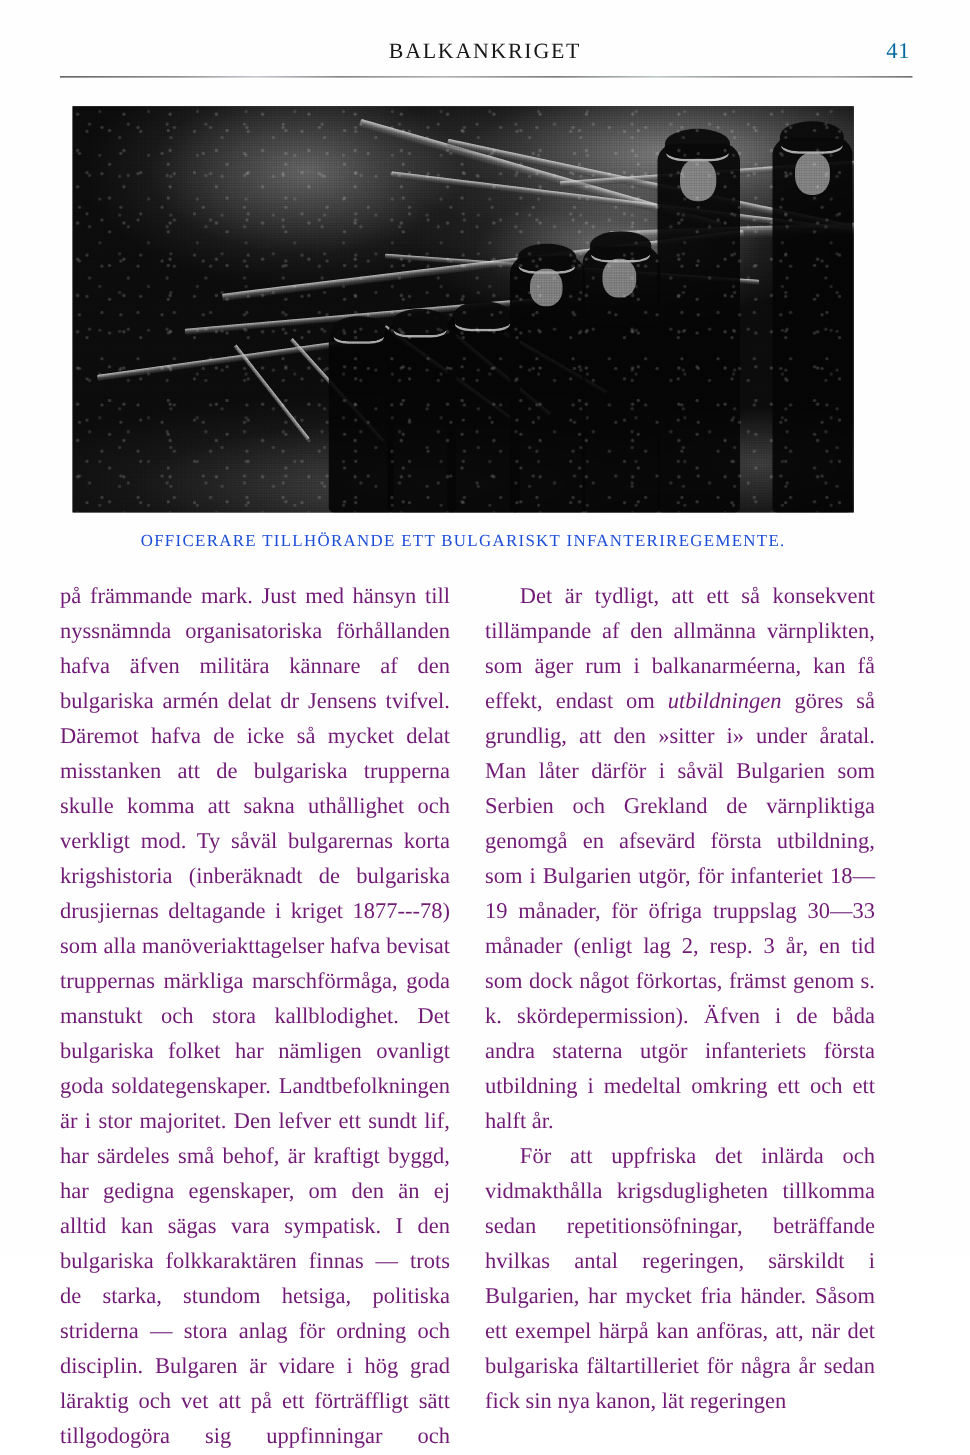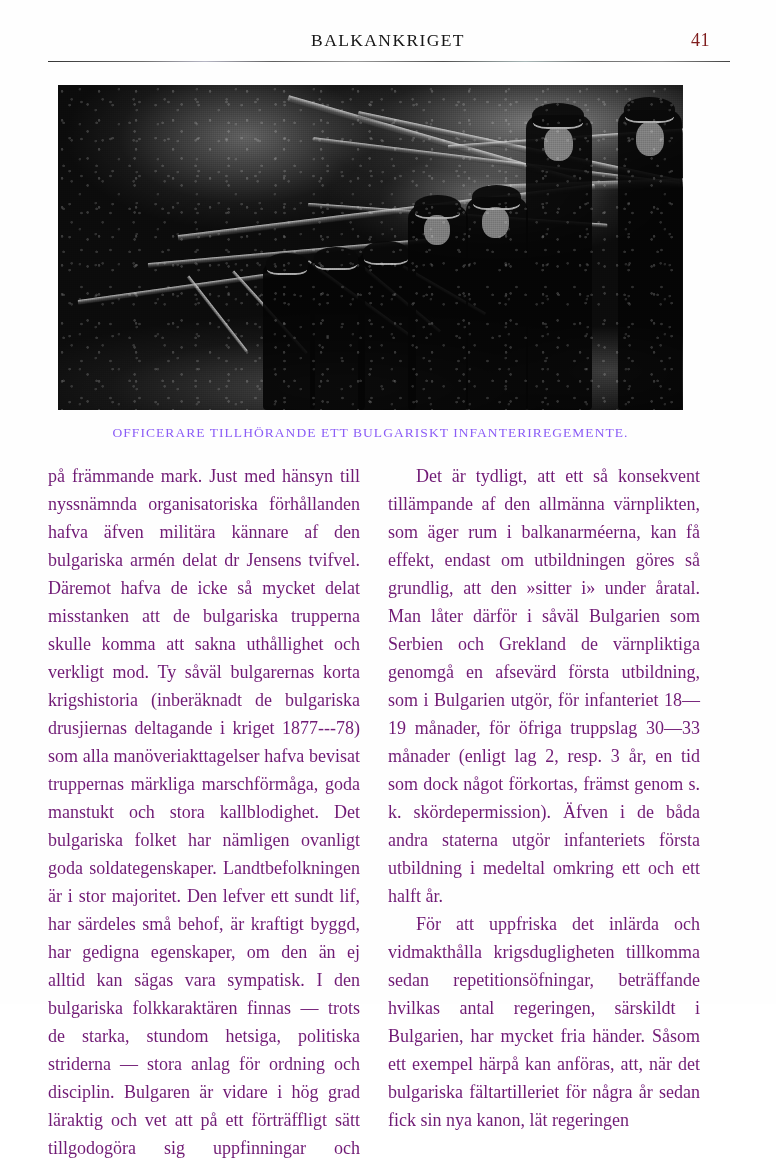--- a/index.html
+++ b/index.html
@@ -36,25 +36,25 @@
     left: 0;
     right: 0;
     text-align: center;
     font-size: 17.5px;
     letter-spacing: 1.4px;
     color: #171717;
     font-family: "Liberation Serif", "DejaVu Serif", serif;
   }
   .running-head .folio {
     position: absolute;
-    right: 18px;
+    right: 0;
     top: 0;
     font-size: 18px;
     letter-spacing: 0.5px;
-    color: #7f1d1d;
+    color: #0369a1;
     font-family: "Liberation Serif", "DejaVu Serif", serif;
   }
   .head-rule {
     position: absolute;
     left: 48px;
     top: 61px;
     width: 682px;
     height: 1px;
     background: linear-gradient(to right,
       #111 0%, #555 14%, #aab 23%, #444 33%,
@@ -161,21 +161,21 @@
 
   
   .caption {
     position: absolute;
     left: 58px;
     top: 425px;
     width: 625px;
     text-align: center;
     font-size: 13.5px;
     letter-spacing: 1.05px;
-    color: #8b5cf6;
+    color: #1d4ed8;
     font-family: "Liberation Serif", "DejaVu Serif", serif;
     white-space: nowrap;
   }
 
   
   .columns {
     position: absolute;
     left: 48px;
     top: 462px;
     width: 684px;
@@ -198,20 +198,21 @@
     margin: 0;
     text-align: justify;
   }
   .col p.indent {
     text-indent: 1.55em;
   }
   .col p.cont {
     text-indent: 0;
   }
   .ital {
+    font-style: italic;
   }
 </style>
 </head>
 <body>
 
 <div class="page">
 
   <div class="running-head">
     <div class="head-title">BALKANKRIGET</div>
     <div class="folio">41</div>

